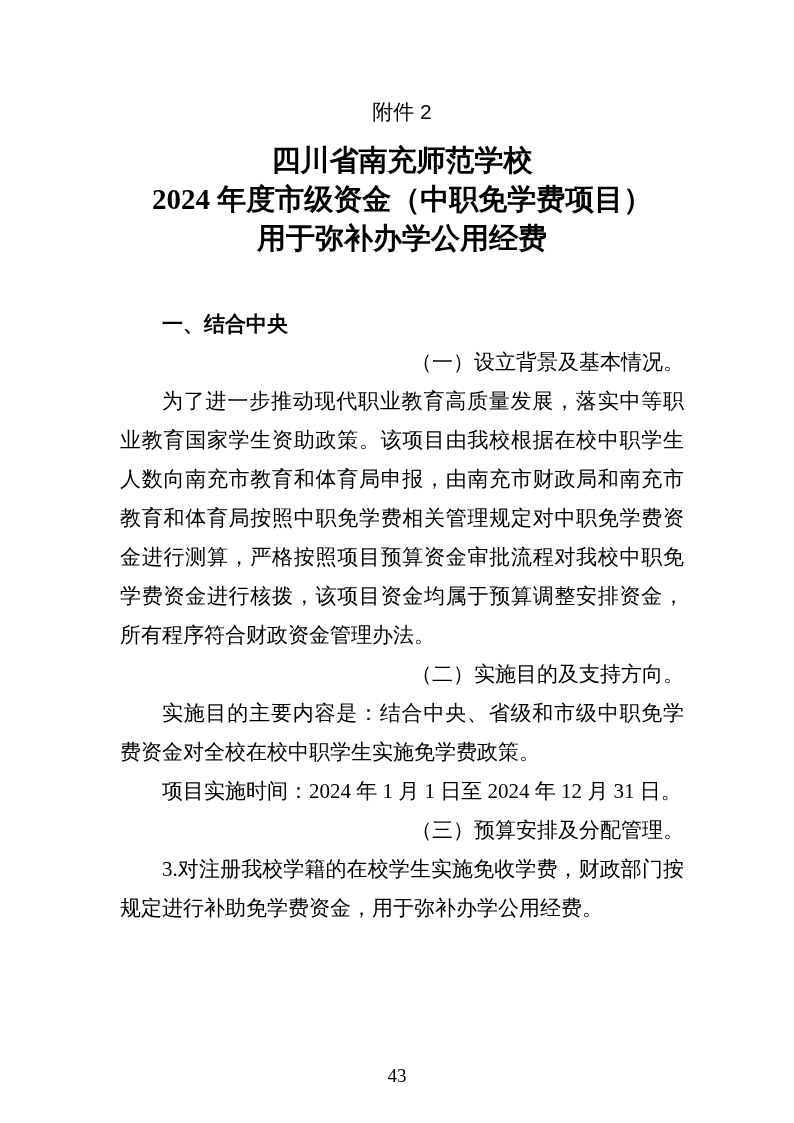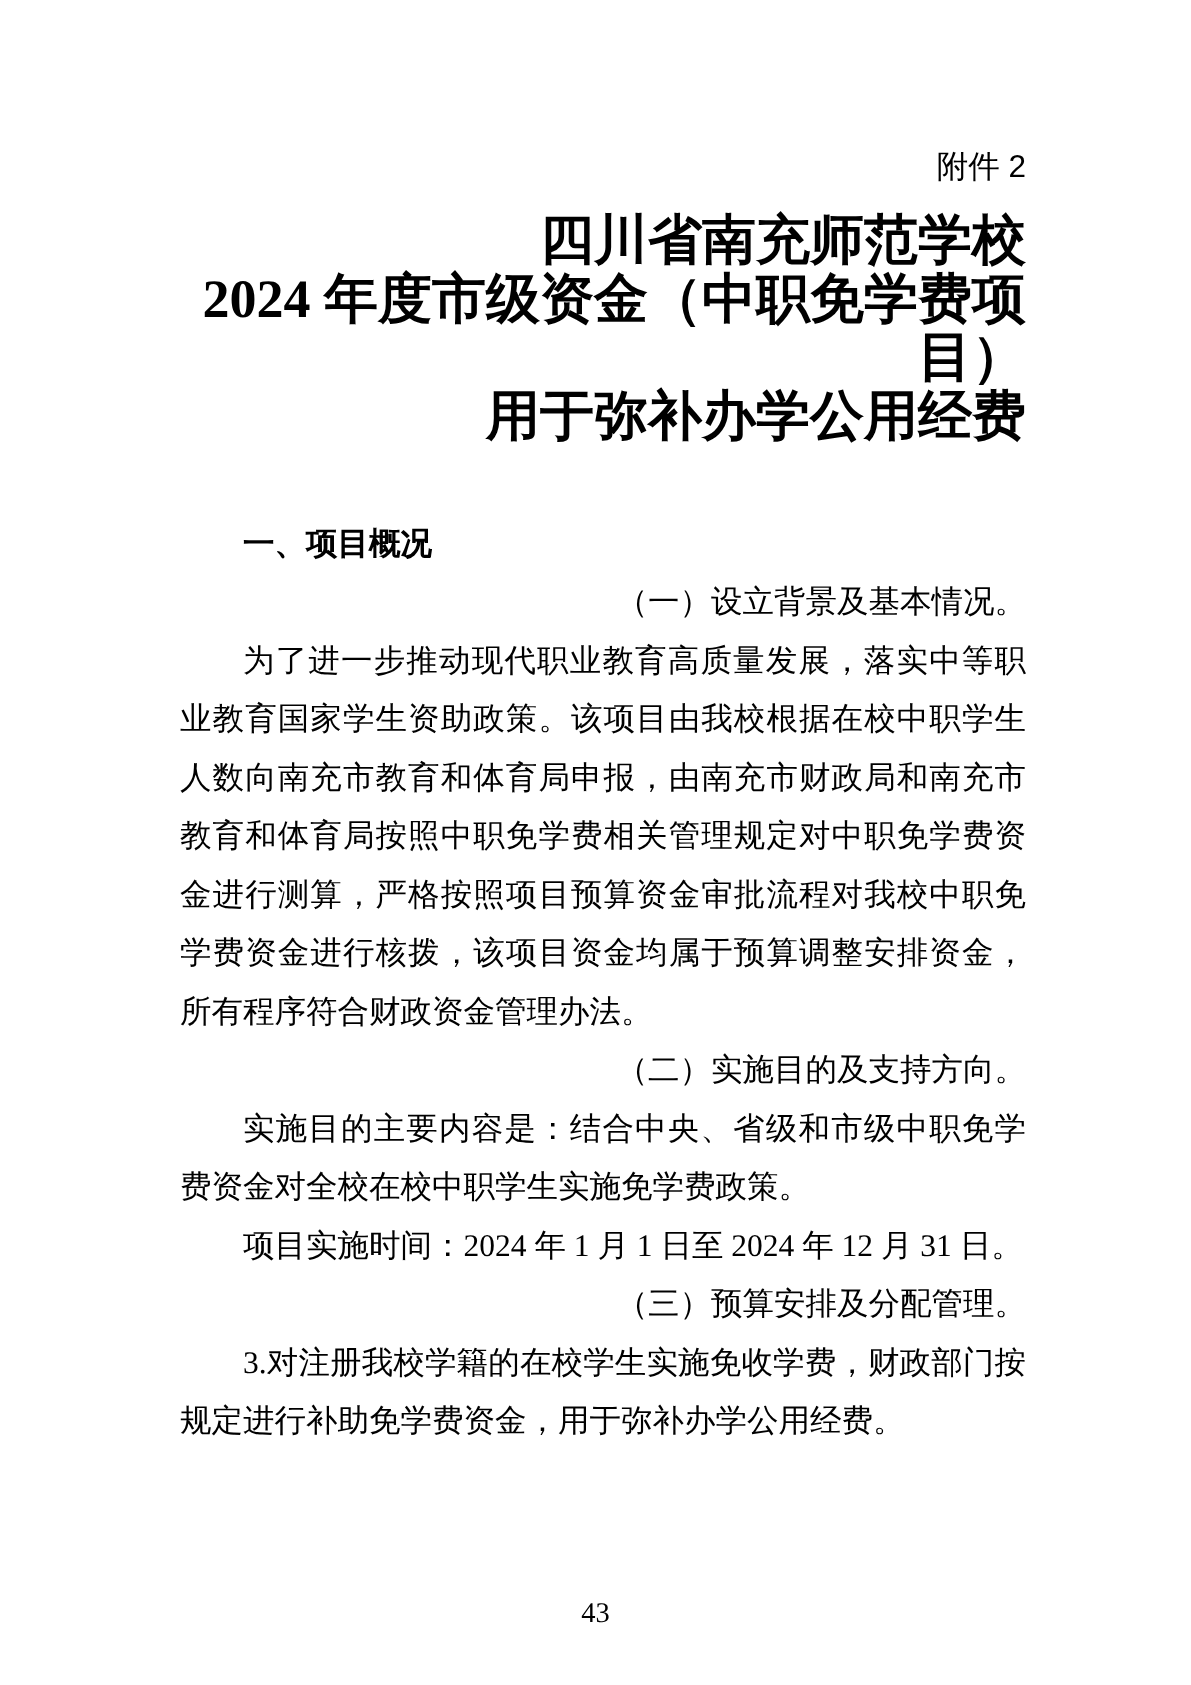--- a/index.html
+++ b/index.html
@@ -13,26 +13,26 @@
     font-family: "Liberation Serif", "DejaVu Serif", serif;
     overflow: hidden;
   }
   .content {
     padding: 92px 110px 0 120px;
   }
   .attachment {
     font-size: 21px;
     line-height: 39px;
     font-family: "Liberation Sans", "DejaVu Sans", sans-serif;
-    text-align: right;
+    text-align: center;
   }
   .doc-title {
     margin-top: 10px;
-    text-align: right;
-    font-size: 36px;
+    text-align: center;
+    font-size: 29px;
     font-weight: bold;
     line-height: 39px;
     font-family: "Liberation Serif", "DejaVu Serif", serif;
   }
   .doc-title .title-line { display: block; }
   .body-block {
     margin-top: 46px;
     font-size: 21px;
     line-height: 39px;
     text-align: justify;
@@ -70,21 +70,21 @@
 
     <div class="attachment">附件 2</div>
 
     <h1 class="doc-title">
       <span class="title-line">四川省南充师范学校</span>
       <span class="title-line">2024 年度市级资金（中职免学费项目）</span>
       <span class="title-line">用于弥补办学公用经费</span>
     </h1>
 
     <div class="body-block">
-      <p class="section-heading">一、项目概况</p>
+      <p class="section-heading">一、结合中央</p>
       <p class="subsection-heading">（一）设立背景及基本情况。</p>
       <p class="body-paragraph">为了进一步推动现代职业教育高质量发展，落实中等职业教育国家学生资助政策。该项目由我校根据在校中职学生人数向南充市教育和体育局申报，由南充市财政局和南充市教育和体育局按照中职免学费相关管理规定对中职免学费资金进行测算，严格按照项目预算资金审批流程对我校中职免学费资金进行核拨，该项目资金均属于预算调整安排资金，所有程序符合财政资金管理办法。</p>
       <p class="subsection-heading">（二）实施目的及支持方向。</p>
       <p class="body-paragraph">实施目的主要内容是：结合中央、省级和市级中职免学费资金对全校在校中职学生实施免学费政策。</p>
       <p class="body-paragraph">项目实施时间：2024 年 1 月 1 日至 2024 年 12 月 31 日。</p>
       <p class="subsection-heading">（三）预算安排及分配管理。</p>
       <p class="body-paragraph">3.对注册我校学籍的在校学生实施免收学费，财政部门按规定进行补助免学费资金，用于弥补办学公用经费。</p>
     </div>
   </div>
 

